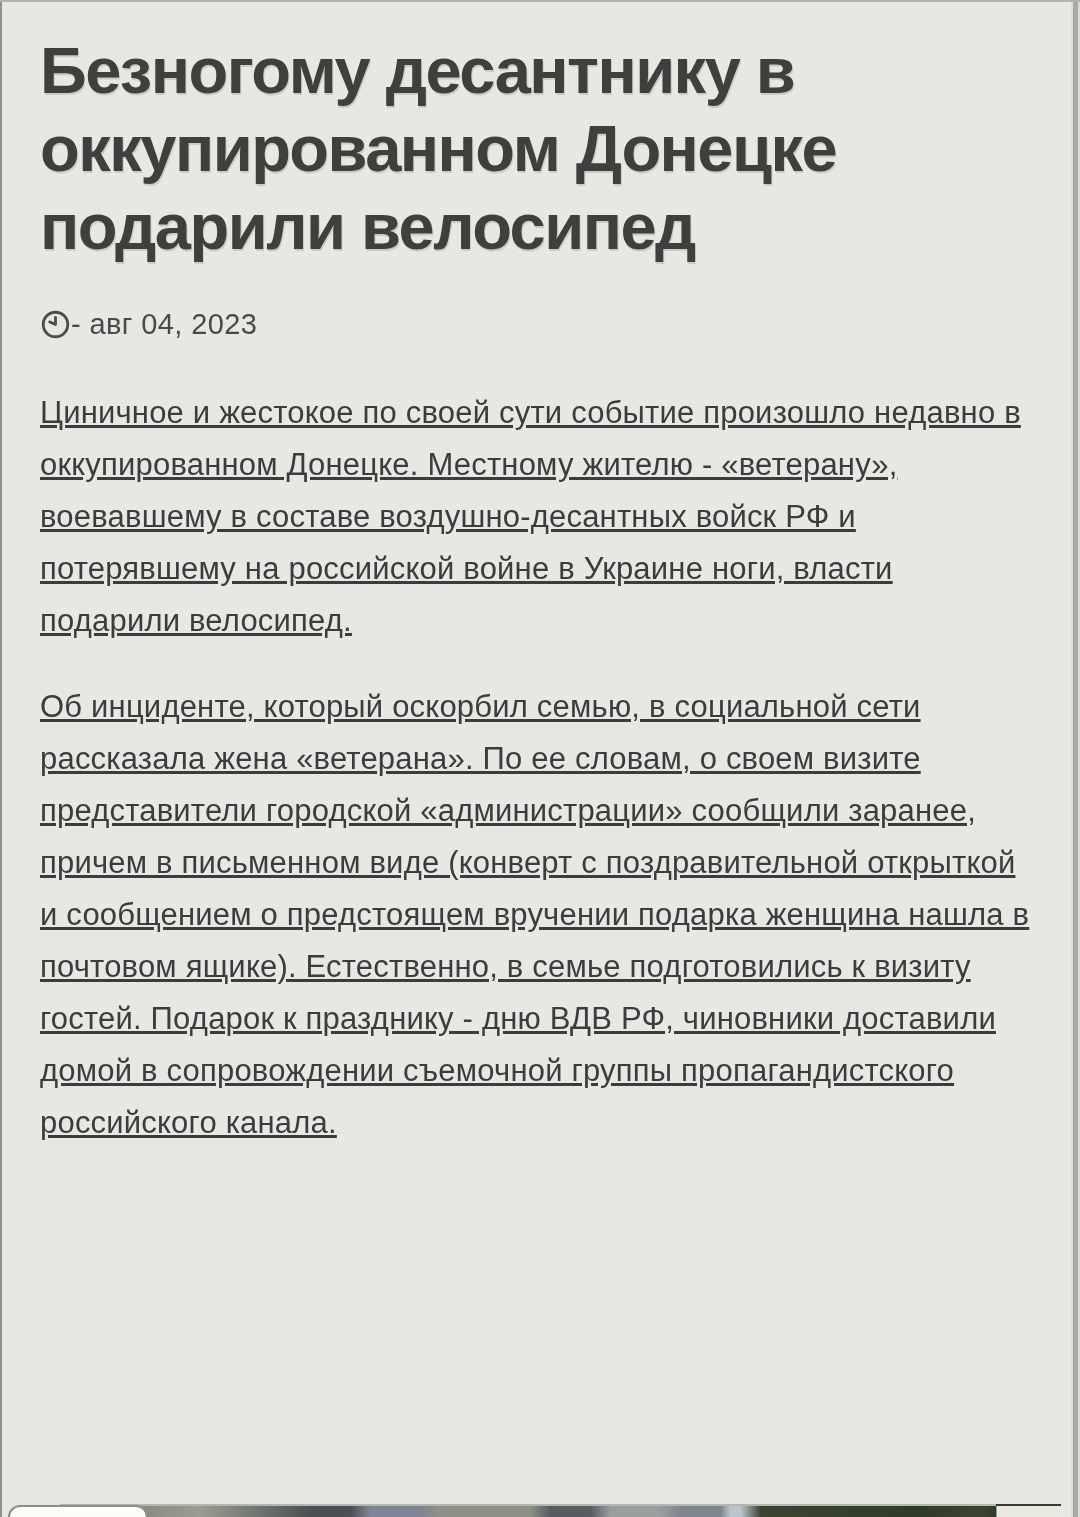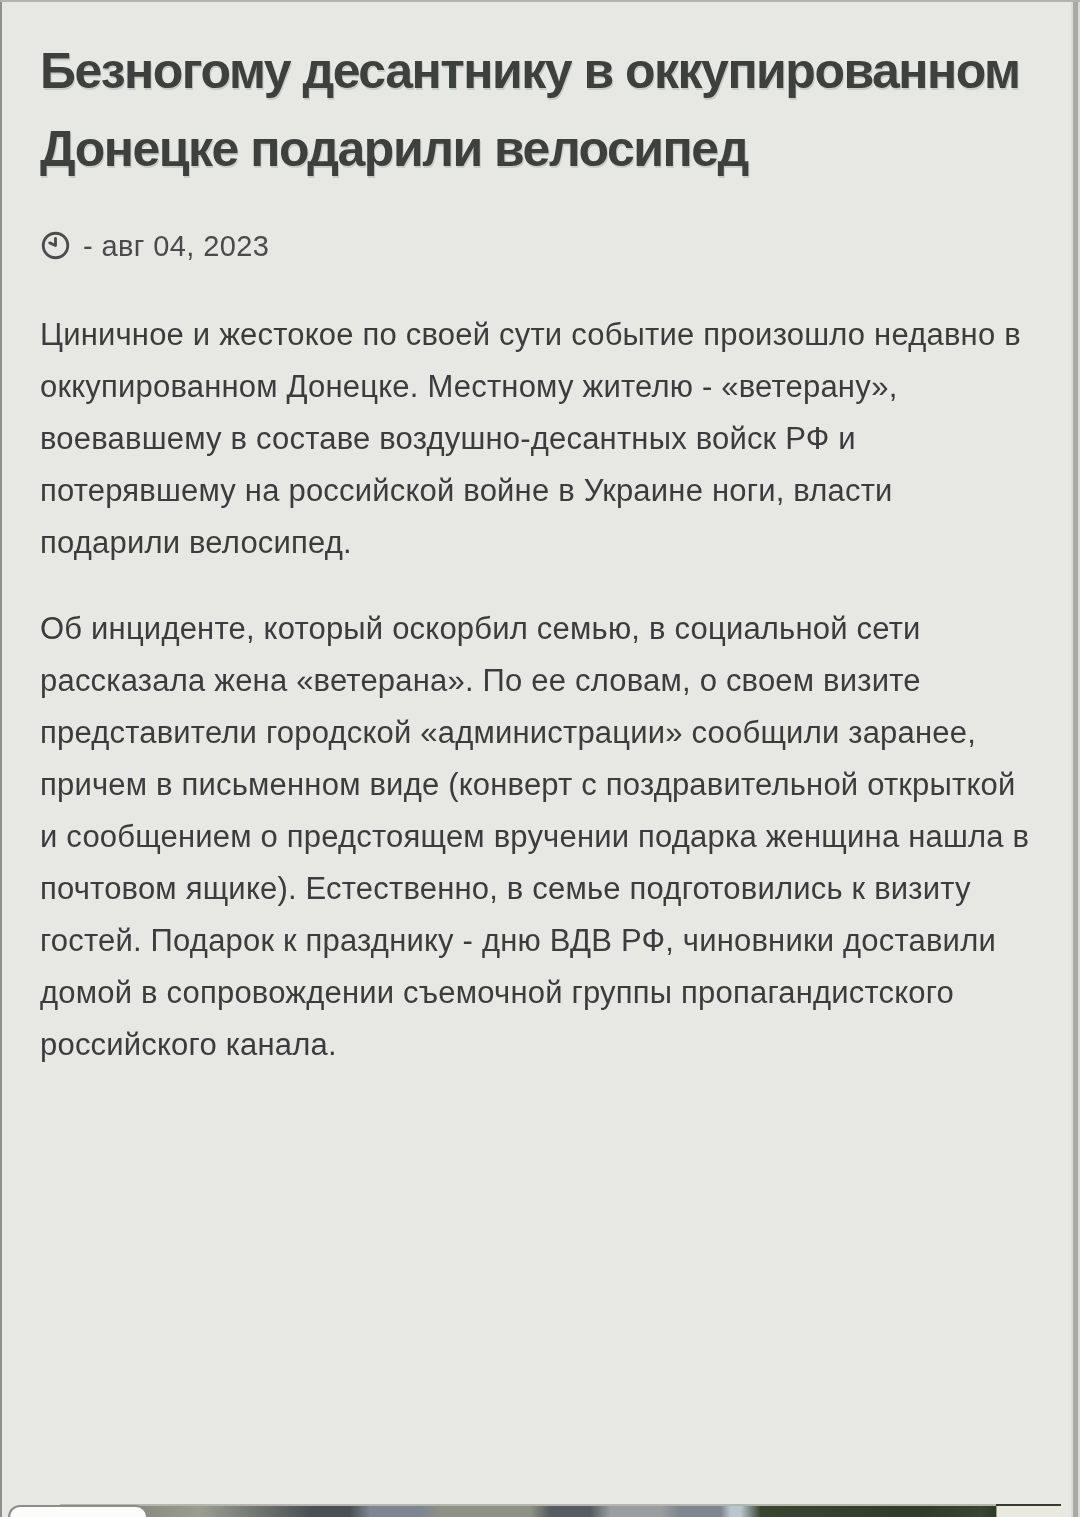--- a/index.html
+++ b/index.html
@@ -22,48 +22,48 @@
   .scrollbar-thumb {
     position: absolute; right: 2px; top: 0;
     width: 5px; height: 100%; background: #a9aaa5;
   }
   article {
     position: relative;
     padding: 30px 50px 0 40px;
     z-index: 1;
   }
   h1.article-title {
-    font-size: 50px;
+    font-size: 65px;
     line-height: 78px;
     font-weight: bold;
     letter-spacing: -1.5px;
     color: #3e403d;
     text-shadow: 1px 2px 0 rgba(120,120,115,0.25);
     max-width: 985px;
     margin: 0 0 42px 0;
   }
   .date-row {
     display: flex;
-    align-items: flex-start;
-    gap: 12px;
+    align-items: center;
     margin: 0 0 46px 0;
   }
   .clock-icon { width: 31px; height: 31px; display: block; }
   .date-text {
     font-size: 29px;
     color: #4a4a4a;
     letter-spacing: 0.4px;
   }
   .article-body p {
     font-size: 31px;
     line-height: 52px;
     letter-spacing: 0.2px;
     color: #3c3c3c;
     max-width: 990px;
     margin: 0 0 34px 0;
+    text-decoration: underline;
   }
   .media-strip {
     position: absolute;
     left: 2px; right: 9px; bottom: 0;
     height: 13px;
     z-index: 2;
   }
   .photo-thumb {
     position: absolute;
     left: 58px; right: 10px; bottom: 0; top: 0;

